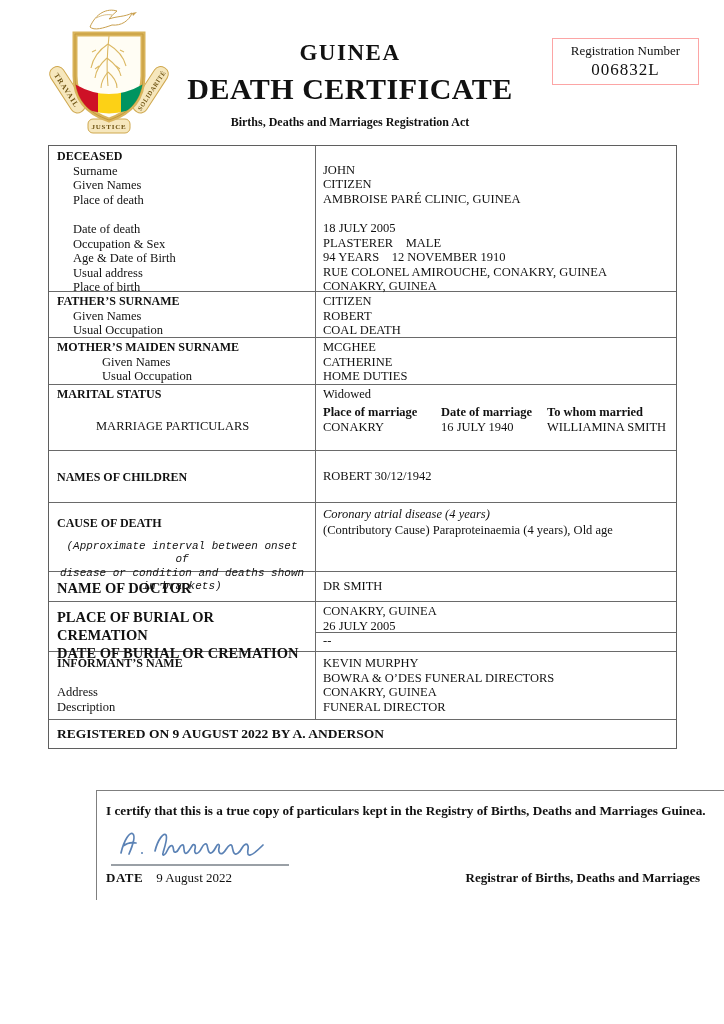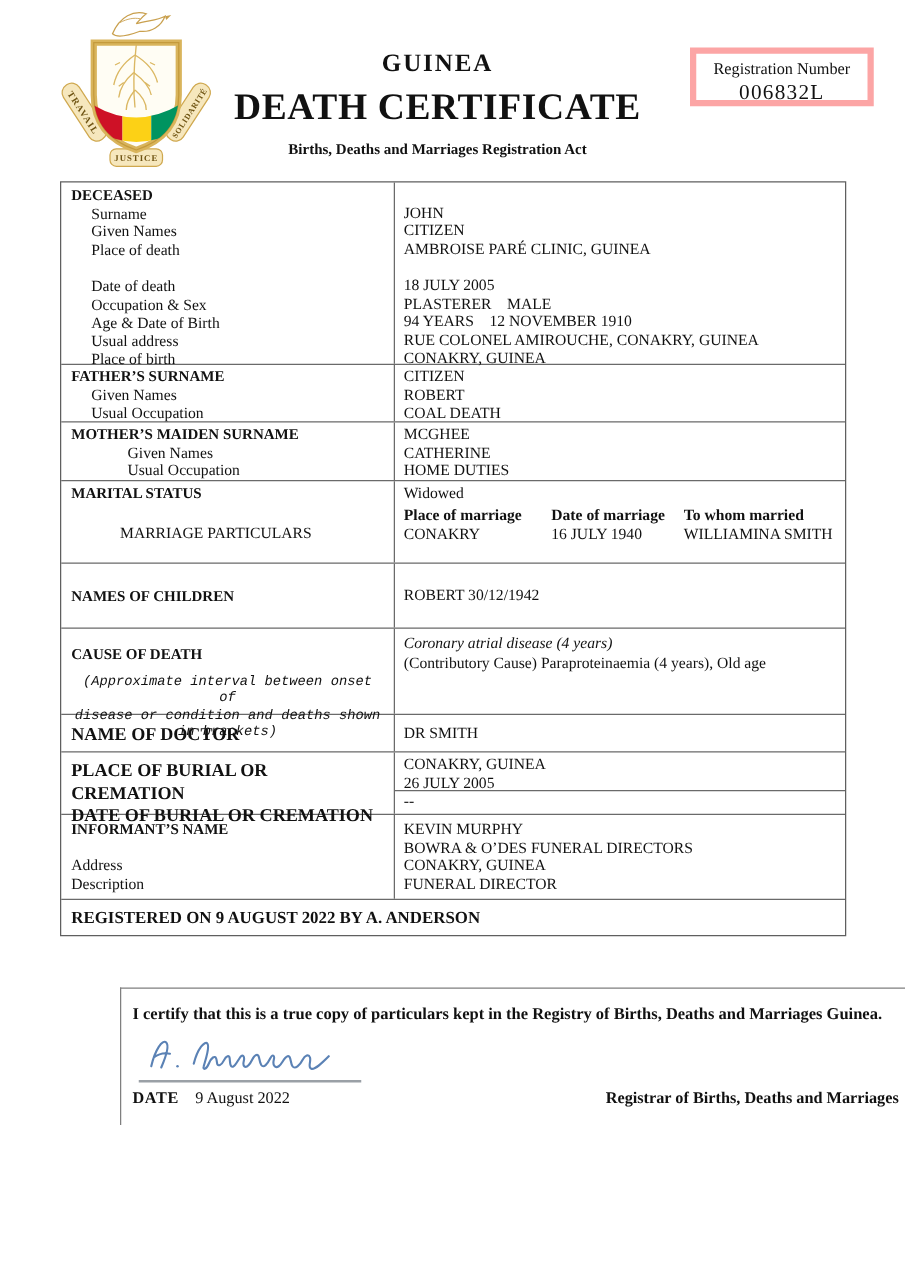--- a/index.html
+++ b/index.html
@@ -4,26 +4,26 @@
 <style>
   * { margin:0; padding:0; box-sizing:border-box; }
   html,body { background:#e8e8e8; }
   .page {
     position:relative; width:724px; height:1024px; background:#ffffff;
     font-family:"Liberation Serif", serif; color:#111; overflow:hidden;
   }
   
   .coa { position:absolute; left:44px; top:6px; }
   .titleblock { position:absolute; left:170px; top:40px; width:360px; text-align:center; }
-  .country { font-size:20px; font-weight:bold; letter-spacing:1.5px; }
+  .country { font-size:23px; font-weight:bold; letter-spacing:1.5px; }
   .doctitle { font-size:30px; font-weight:bold; margin-top:6px; letter-spacing:0.5px; }
   .subtitle { font-size:12px; font-weight:bold; margin-top:9px; }
   .regbox {
     position:absolute; left:552px; top:38px; width:147px; height:47px;
-    border:5px solid #fca5a5; text-align:center; padding-top:4px;
+    border:1px solid #fca5a5; text-align:center; padding-top:4px;
   }
   .reglabel { font-size:13px; }
   .regnum { font-size:17px; letter-spacing:1px; margin-top:1px; }
   
   .cert-table {
     position:absolute; left:48px; top:145px; width:629px;
     border:1px solid #5f5f5f;
   }
   .row { display:flex; width:100%; }
   .row + .row { border-top:1px solid #6a6a6a; }
@@ -57,21 +57,21 @@
   
   .certify-box {
     position:absolute; left:48px; top:790px; width:630px; height:110px;
     border-top:1px solid #7f7f7f; border-left:1px solid #7f7f7f; border-right:1px solid #7f7f7f;margin-left:48px;
   }
   .certify-text { position:absolute; left:9px; top:12px; font-size:13.2px; font-weight:bold; }
   .signature { position:absolute; left:16px; top:34px; }
   .sig-underline { position:absolute; left:14px; top:73px; width:178px; height:2px; background:#9aa0a6; }
   .date-line { position:absolute; left:9px; top:79px; font-size:13px; }
   .date-label { font-weight:bold; letter-spacing:0.5px; }
-  .registrar { position:absolute; right:6px; top:79px; font-size:13px; font-weight:bold; }
+  .registrar { position:absolute; right:25px; top:79px; font-size:13px; font-weight:bold; }
 </style>
 </head>
 <body>
 
 <div class="page">
 
   <svg class="coa" width="130" height="134" viewBox="0 0 130 134">
     <defs>
       <clipPath id="shieldClip">
           <path d="M31,28 H99 V70 C99,93 86,107 65,114 C44,107 31,93 31,70 Z"></path>

